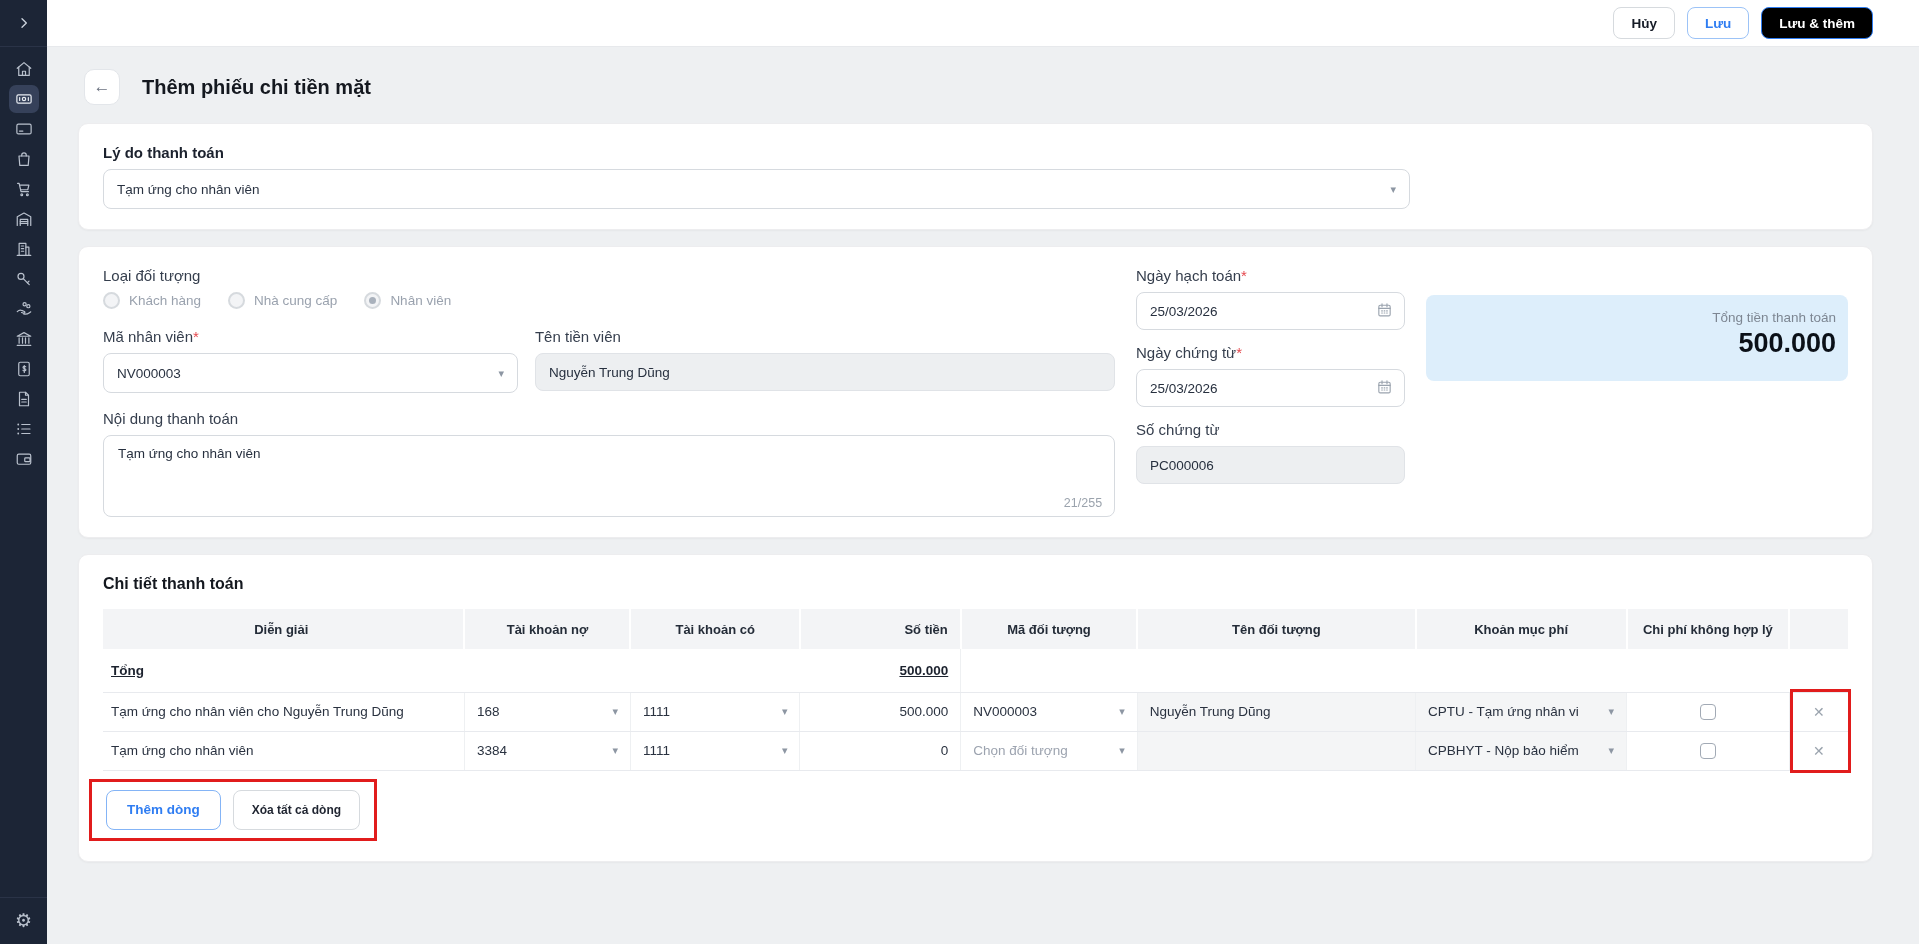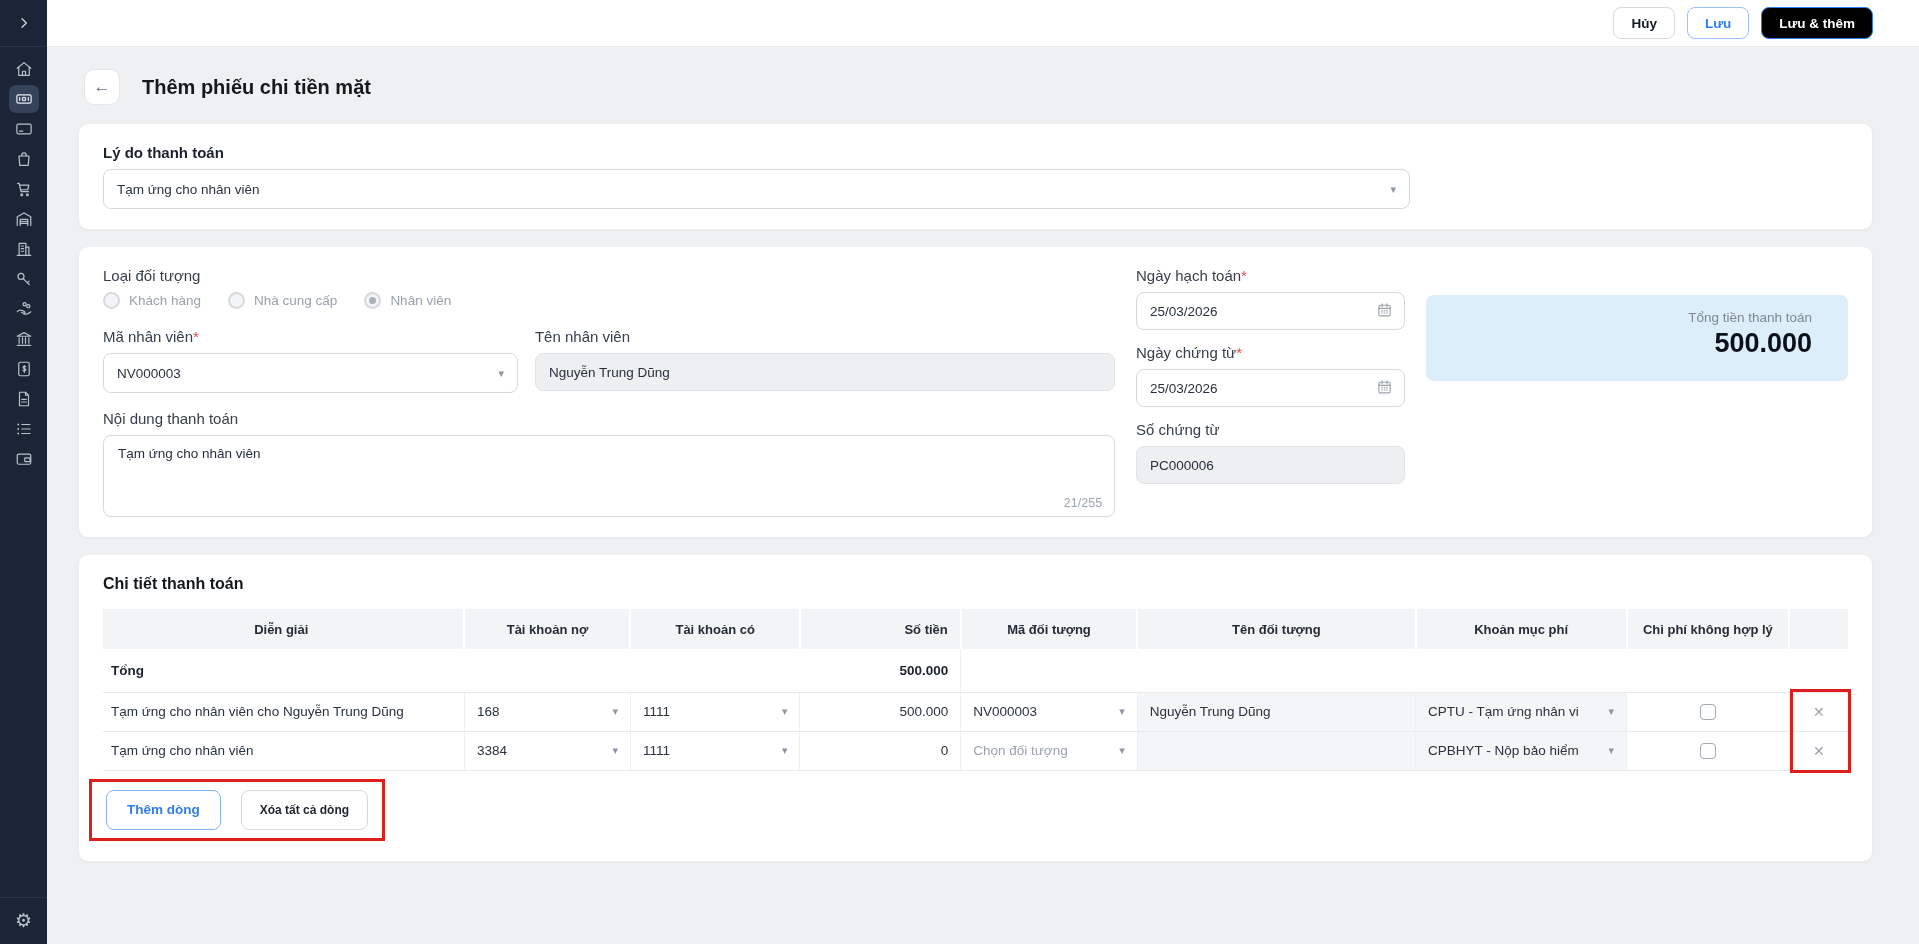--- a/index.html
+++ b/index.html
@@ -54,47 +54,47 @@
   .fields-row { display:flex; gap:17px; margin-bottom:17px; }
   .f-code { width:41%; }
   .f-name { flex:1; }
   .ta-wrap { border:1px solid #d6dadf; border-radius:8px; height:82px; position:relative; padding:10px 14px; font-size:13.5px; color:#27303f; }
   .ta-counter { position:absolute; right:12px; bottom:6px; color:#9ba3ad; font-size:12.5px;margin-left:37px; }
 
   .date-group { margin-bottom:14px; }
   .date-box { height:38px; border:1px solid #d6dadf; border-radius:8px; display:flex; align-items:center; justify-content:space-between; padding:0 11px 0 13px; font-size:13.5px; color:#27303f; cursor:pointer; }
   .cal svg { stroke:#9aa3ae; fill:none; stroke-width:1.6; stroke-linecap:round; }
 
-  .total-box { margin-top:28px; background:#ddeefb; border-radius:8px; height:86px; padding:15px 36px; text-align:right; }
+  .total-box { margin-top:28px; background:#ddeefb; border-radius:8px; height:86px; padding:15px 12px; text-align:right; }
   .total-label { font-size:13.5px; color:#7d8692; }
   .total-value { font-size:27px; font-weight:700; color:#0b1018; margin-top:3px; }
 
   
   .sec-title { font-size:16px; font-weight:700; color:#14181f; margin-bottom:16px; }
   .tbl-wrap { position:relative; }
   table { width:100%; border-collapse:collapse; table-layout:fixed; font-size:13.5px; }
   thead th { background:#f3f4f6; height:40px; font-size:13px; font-weight:700; color:#242c38; text-align:center; padding:0 12px; border-right:2px solid #fff; }
   thead th:first-child { padding-left:8px; }
   thead th:last-child { border-right:none; }
   thead th.num { text-align:right; }
   tbody td { height:39px; padding:0 12px; border-bottom:1px solid #e8eaee; border-right:1px solid #eef0f2; color:#2a3240; overflow:hidden; white-space:nowrap; }
   tbody td:first-child { padding-left:8px; }
   tbody td:last-child { border-right:none; }
-  tr.total-row td { height:43px; border-right:none; font-weight:700; color:#1c222e; }
+  tr.total-row td { height:43px; border-right:none; font-weight:700; color:#1c222e;text-decoration:underline; }
   td.num { text-align:right; }
   tr.total-row td.num { border-right:1px solid #eef0f2; }
   .cellflex { display:flex; align-items:center; justify-content:space-between; gap:6px; }
   td.gray-cell { background:#f4f5f6; }
   .ph { color:#9ca3af; }
   .cb { width:16px; height:16px; border:1.5px solid #a2aab5; border-radius:4px; background:#fff; margin:0 auto; cursor:pointer; }
   .xbtn { color:#9aa3ad; font-size:14px; text-align:center; cursor:pointer; }
   .red-overlay { position:absolute; right:-3px; top:80px; width:61px; height:84px; border:3px solid #e11c1c; pointer-events:none; }
 
   .rows-actions { margin-top:8px; }
-  .red-wrap { display:inline-flex; gap:20px; border:3px solid #e11c1c; padding:8px 14px; margin-left:-14px; }
+  .red-wrap { display:inline-flex; gap:12px; border:3px solid #e11c1c; padding:8px 14px; margin-left:-14px; }
   .btn-add { height:40px; padding:0 20px; border-radius:8px; background:#fff; border:1px solid #84b4f6; color:#2f7df2; font-size:13.5px; font-weight:700; cursor:pointer; font-family:inherit; }
   .btn-del { height:40px; padding:0 18px; border-radius:8px; background:#fff; border:1px solid #d6dade; color:#1f2430; font-size:12px; font-weight:700; cursor:pointer; font-family:inherit; }
 </style>
 </head>
 <body>
 
 <div class="app">
 
   <nav class="sidebar">
     <div class="sb-top sb-chevron">
@@ -254,21 +254,21 @@
 
             <div class="fields-row">
               <div class="f-code">
                 <span class="lbl"><span>Mã nhân viên</span><span class="req">*</span></span>
                 <div class="select-box">
                   <span>NV000003</span>
                   <span class="chev">▾</span>
                 </div>
               </div>
               <div class="f-name">
-                <span class="lbl">Tên nhân viên</span>
+                <span class="lbl">Tên tiền viên</span>
                 <div class="input-dis">
                   <span>Nguyễn Trung Dũng</span>
                 </div>
               </div>
             </div>
 
             <span class="lbl">Nội dung thanh toán</span>
             <div class="ta-wrap">
               <span>Tạm ứng cho nhân viên</span>
               <span class="ta-counter">21/255</span>

